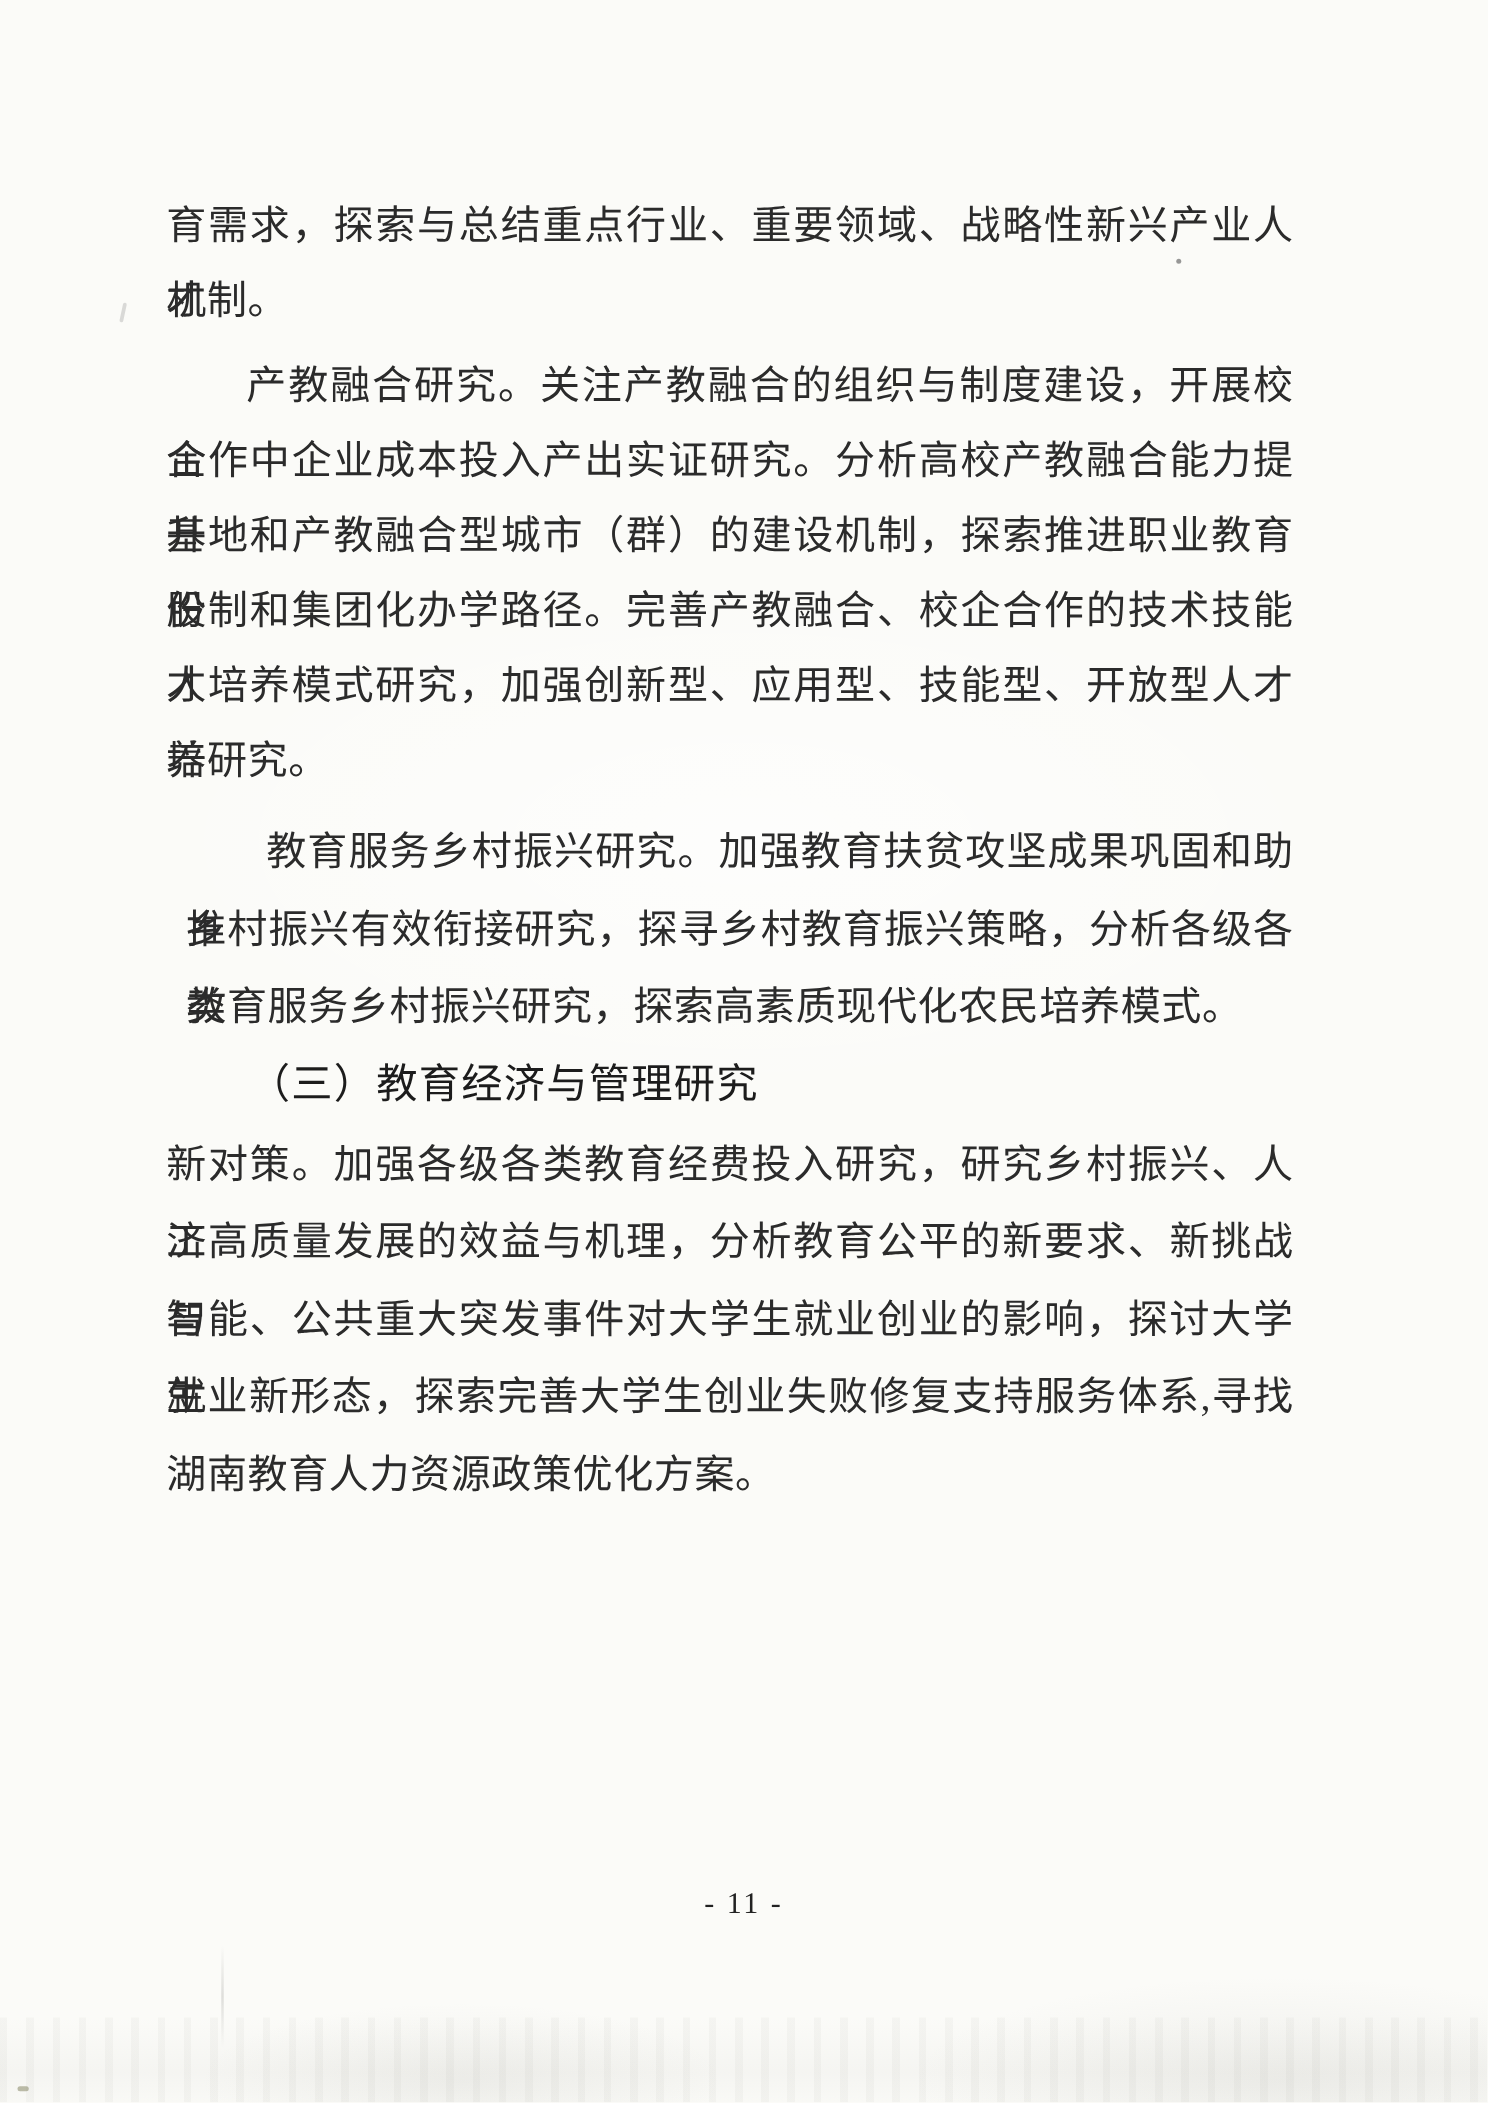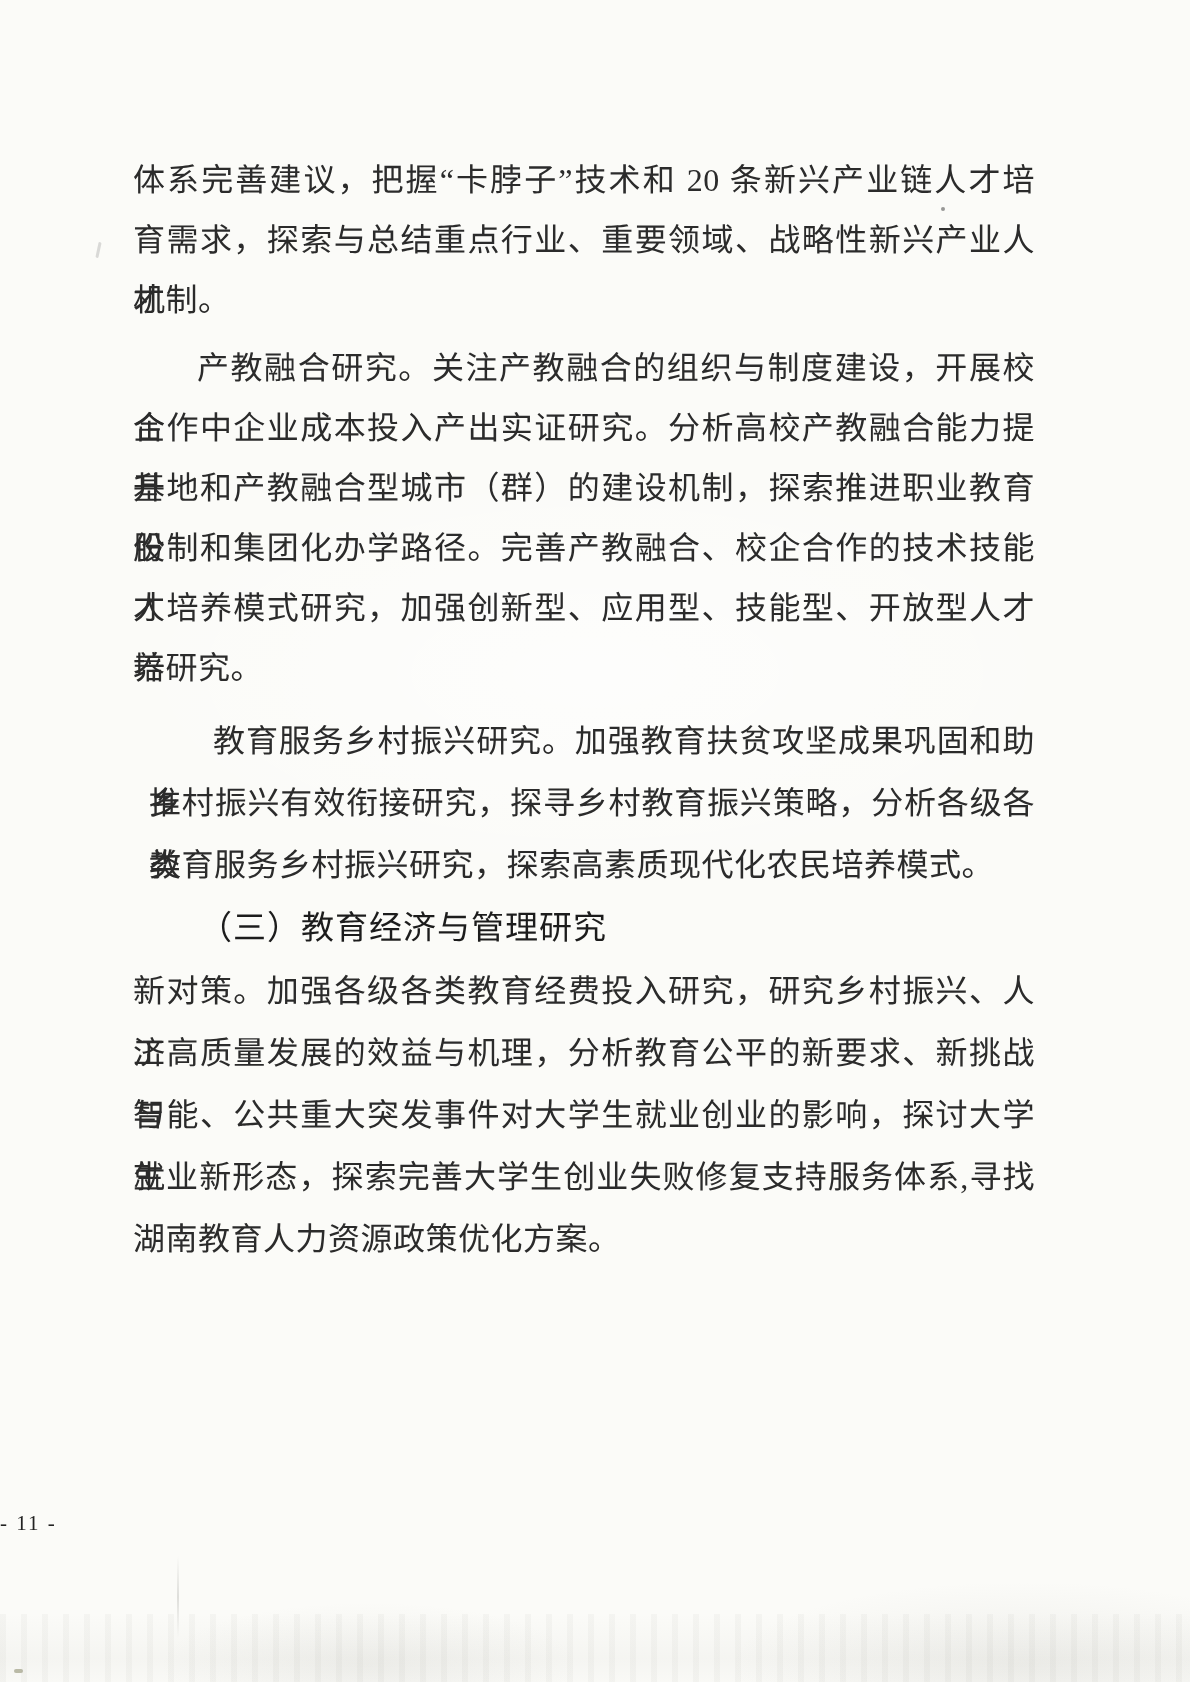--- a/index.html
+++ b/index.html
@@ -54,21 +54,22 @@
     text-align:left;
     letter-spacing:1px;
   }
   .footer{
     position:absolute;
     top:1498px;
     left:0;
     width:100%;
     height:50px;
     line-height:50px;
-    font-size:21px;
+    text-align:center;
+    font-size:24px;
     letter-spacing:2px;
     color:#222;
   }
   
   .artifact{position:absolute;pointer-events:none;}
   .speck-dot{left:941px;top:207px;width:4px;height:4px;background:rgba(70,70,70,.55);border-radius:50%;}
   .mark-left{left:97px;top:242px;width:3px;height:16px;background:rgba(140,140,140,.30);border-radius:2px;transform:rotate(12deg);}
   .hairline-bottom{left:177px;top:1556px;width:2px;height:82px;
     background:linear-gradient(rgba(120,120,115,0),rgba(120,120,115,.22),rgba(120,120,115,0));}
   .speck-corner{left:14px;top:1669px;width:9px;height:4px;background:rgba(110,110,70,.45);border-radius:2px;}
@@ -80,21 +81,20 @@
   }
 </style>
 </head>
 <body>
 
 <div class="page">
 
   <div class="text-block">
 
     <div class="para p1">
-      <div class="line">体系完善建议，把握“卡脖子”技术和 20 条新兴产业链人才培</div>
       <div class="line">育需求，探索与总结重点行业、重要领域、战略性新兴产业人才</div>
       <div class="line end">机制。</div>
     </div>
 
     <div class="para p2">
       <div class="line first">产教融合研究。关注产教融合的组织与制度建设，开展校企</div>
       <div class="line">合作中企业成本投入产出实证研究。分析高校产教融合能力提升</div>
       <div class="line">基地和产教融合型城市（群）的建设机制，探索推进职业教育股</div>
       <div class="line">份制和集团化办学路径。完善产教融合、校企合作的技术技能人</div>
       <div class="line">才培养模式研究，加强创新型、应用型、技能型、开放型人才培</div>

